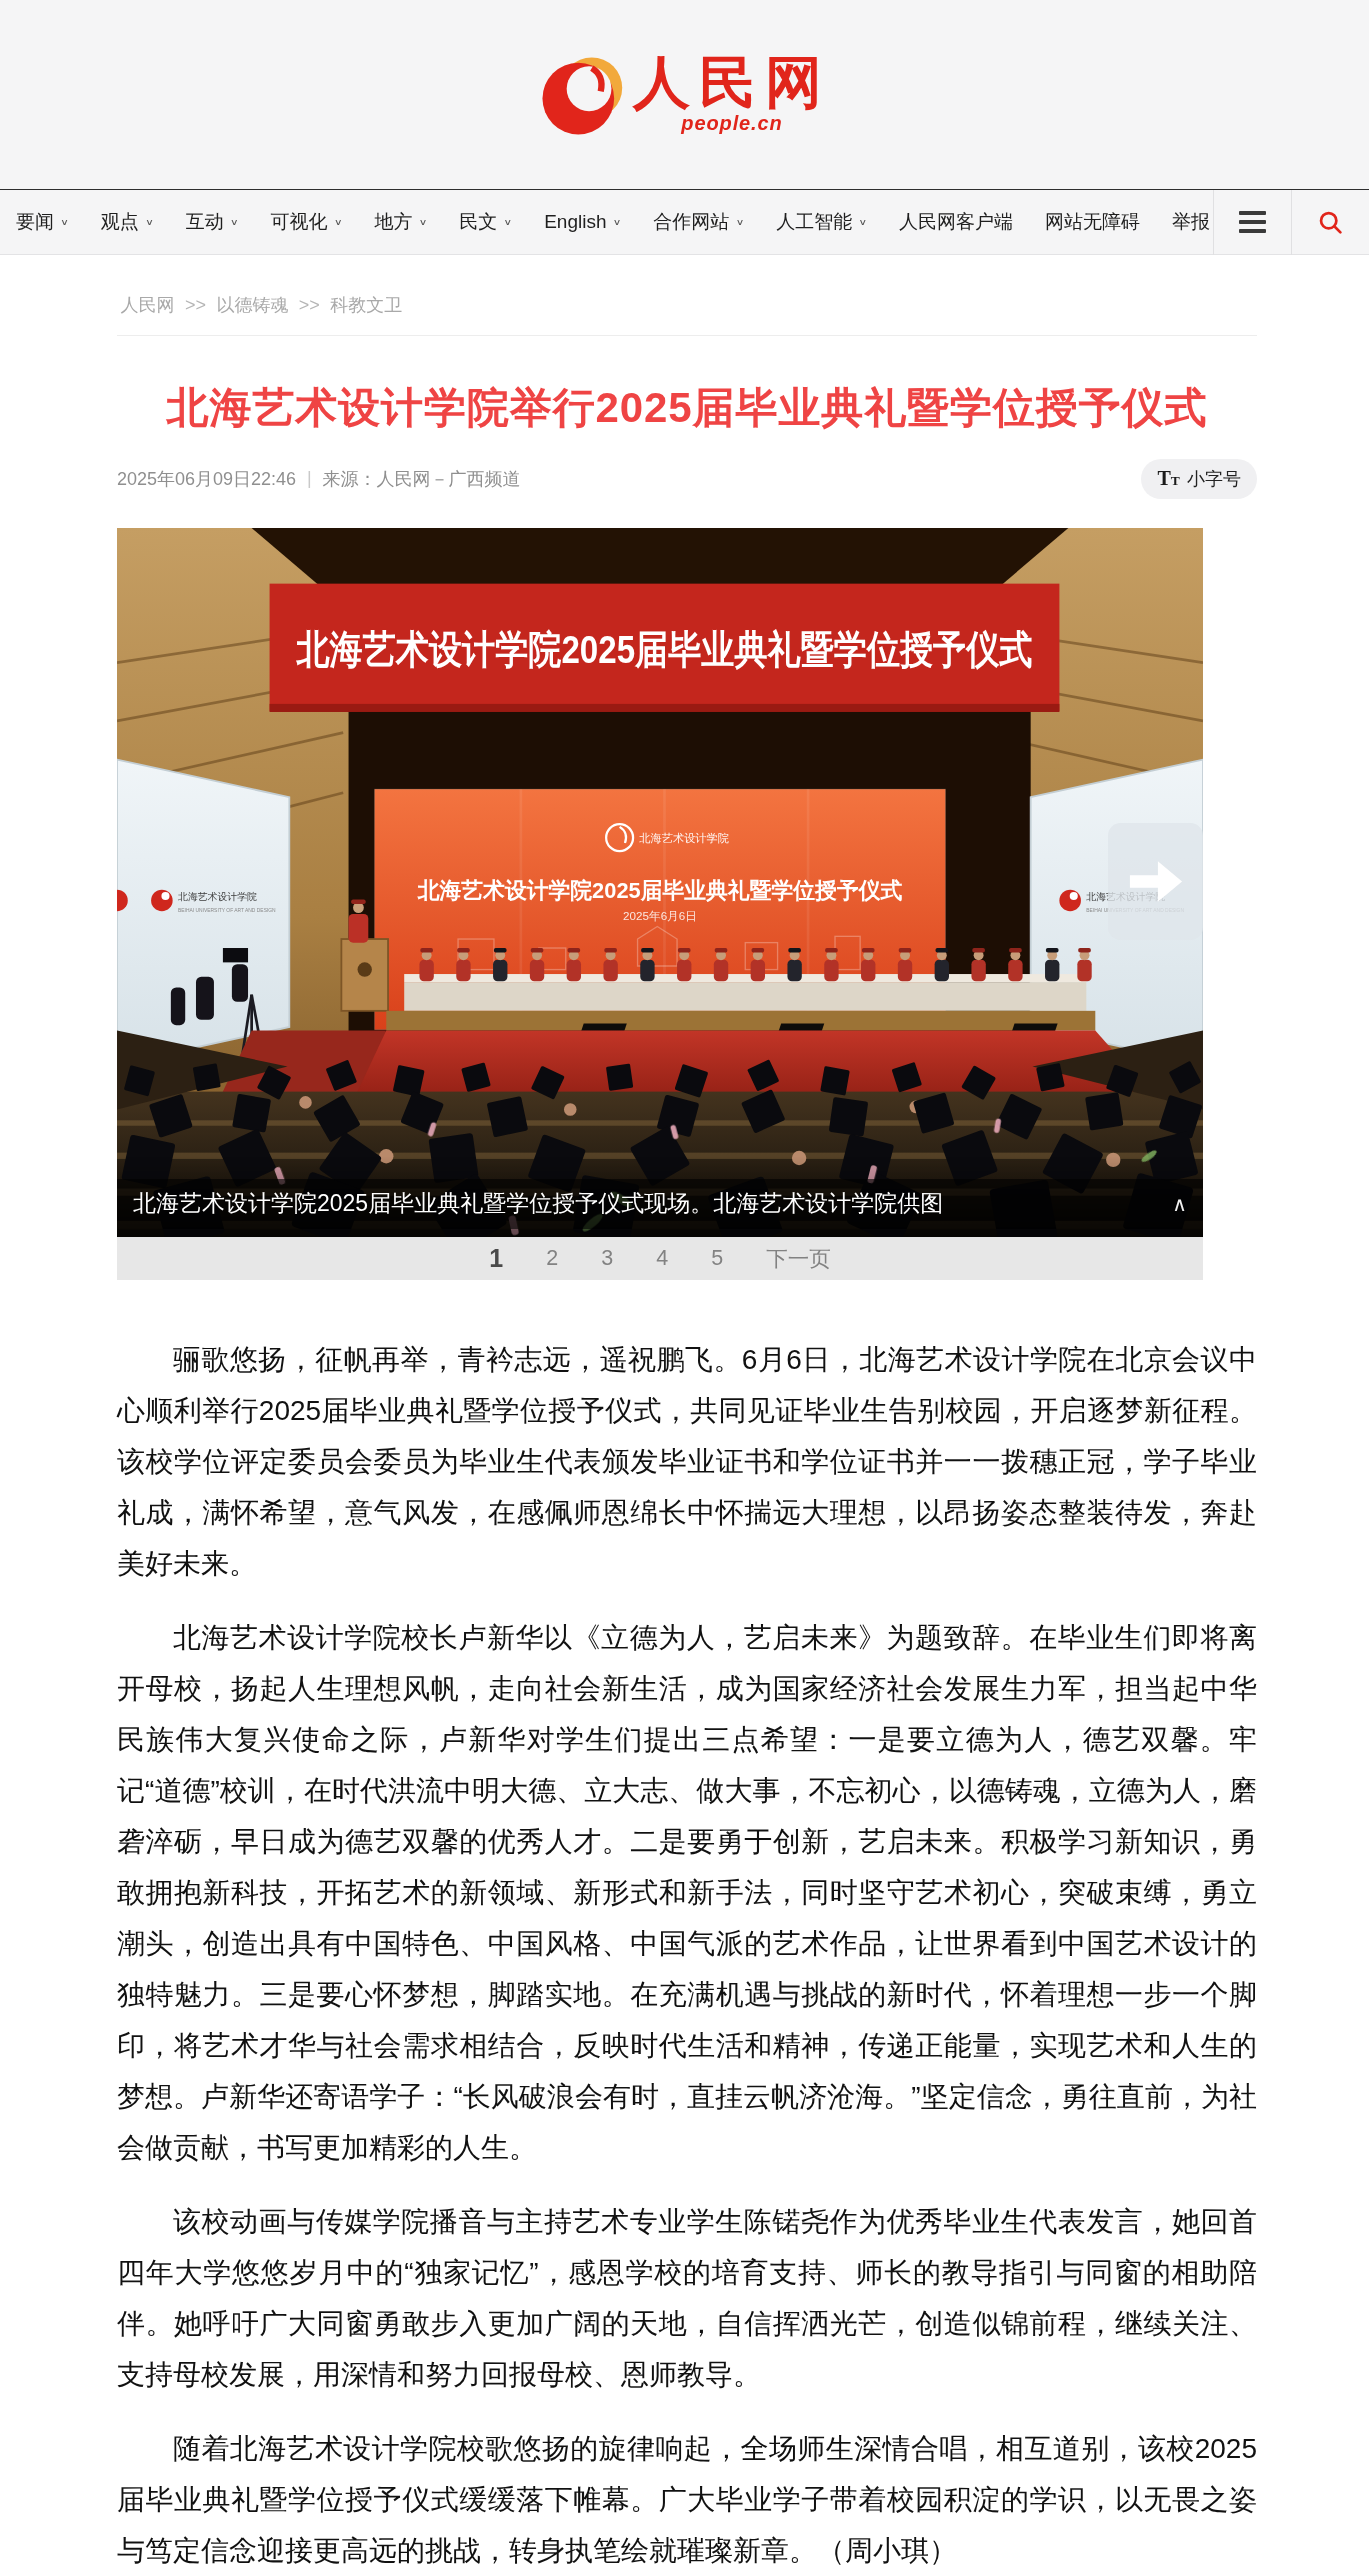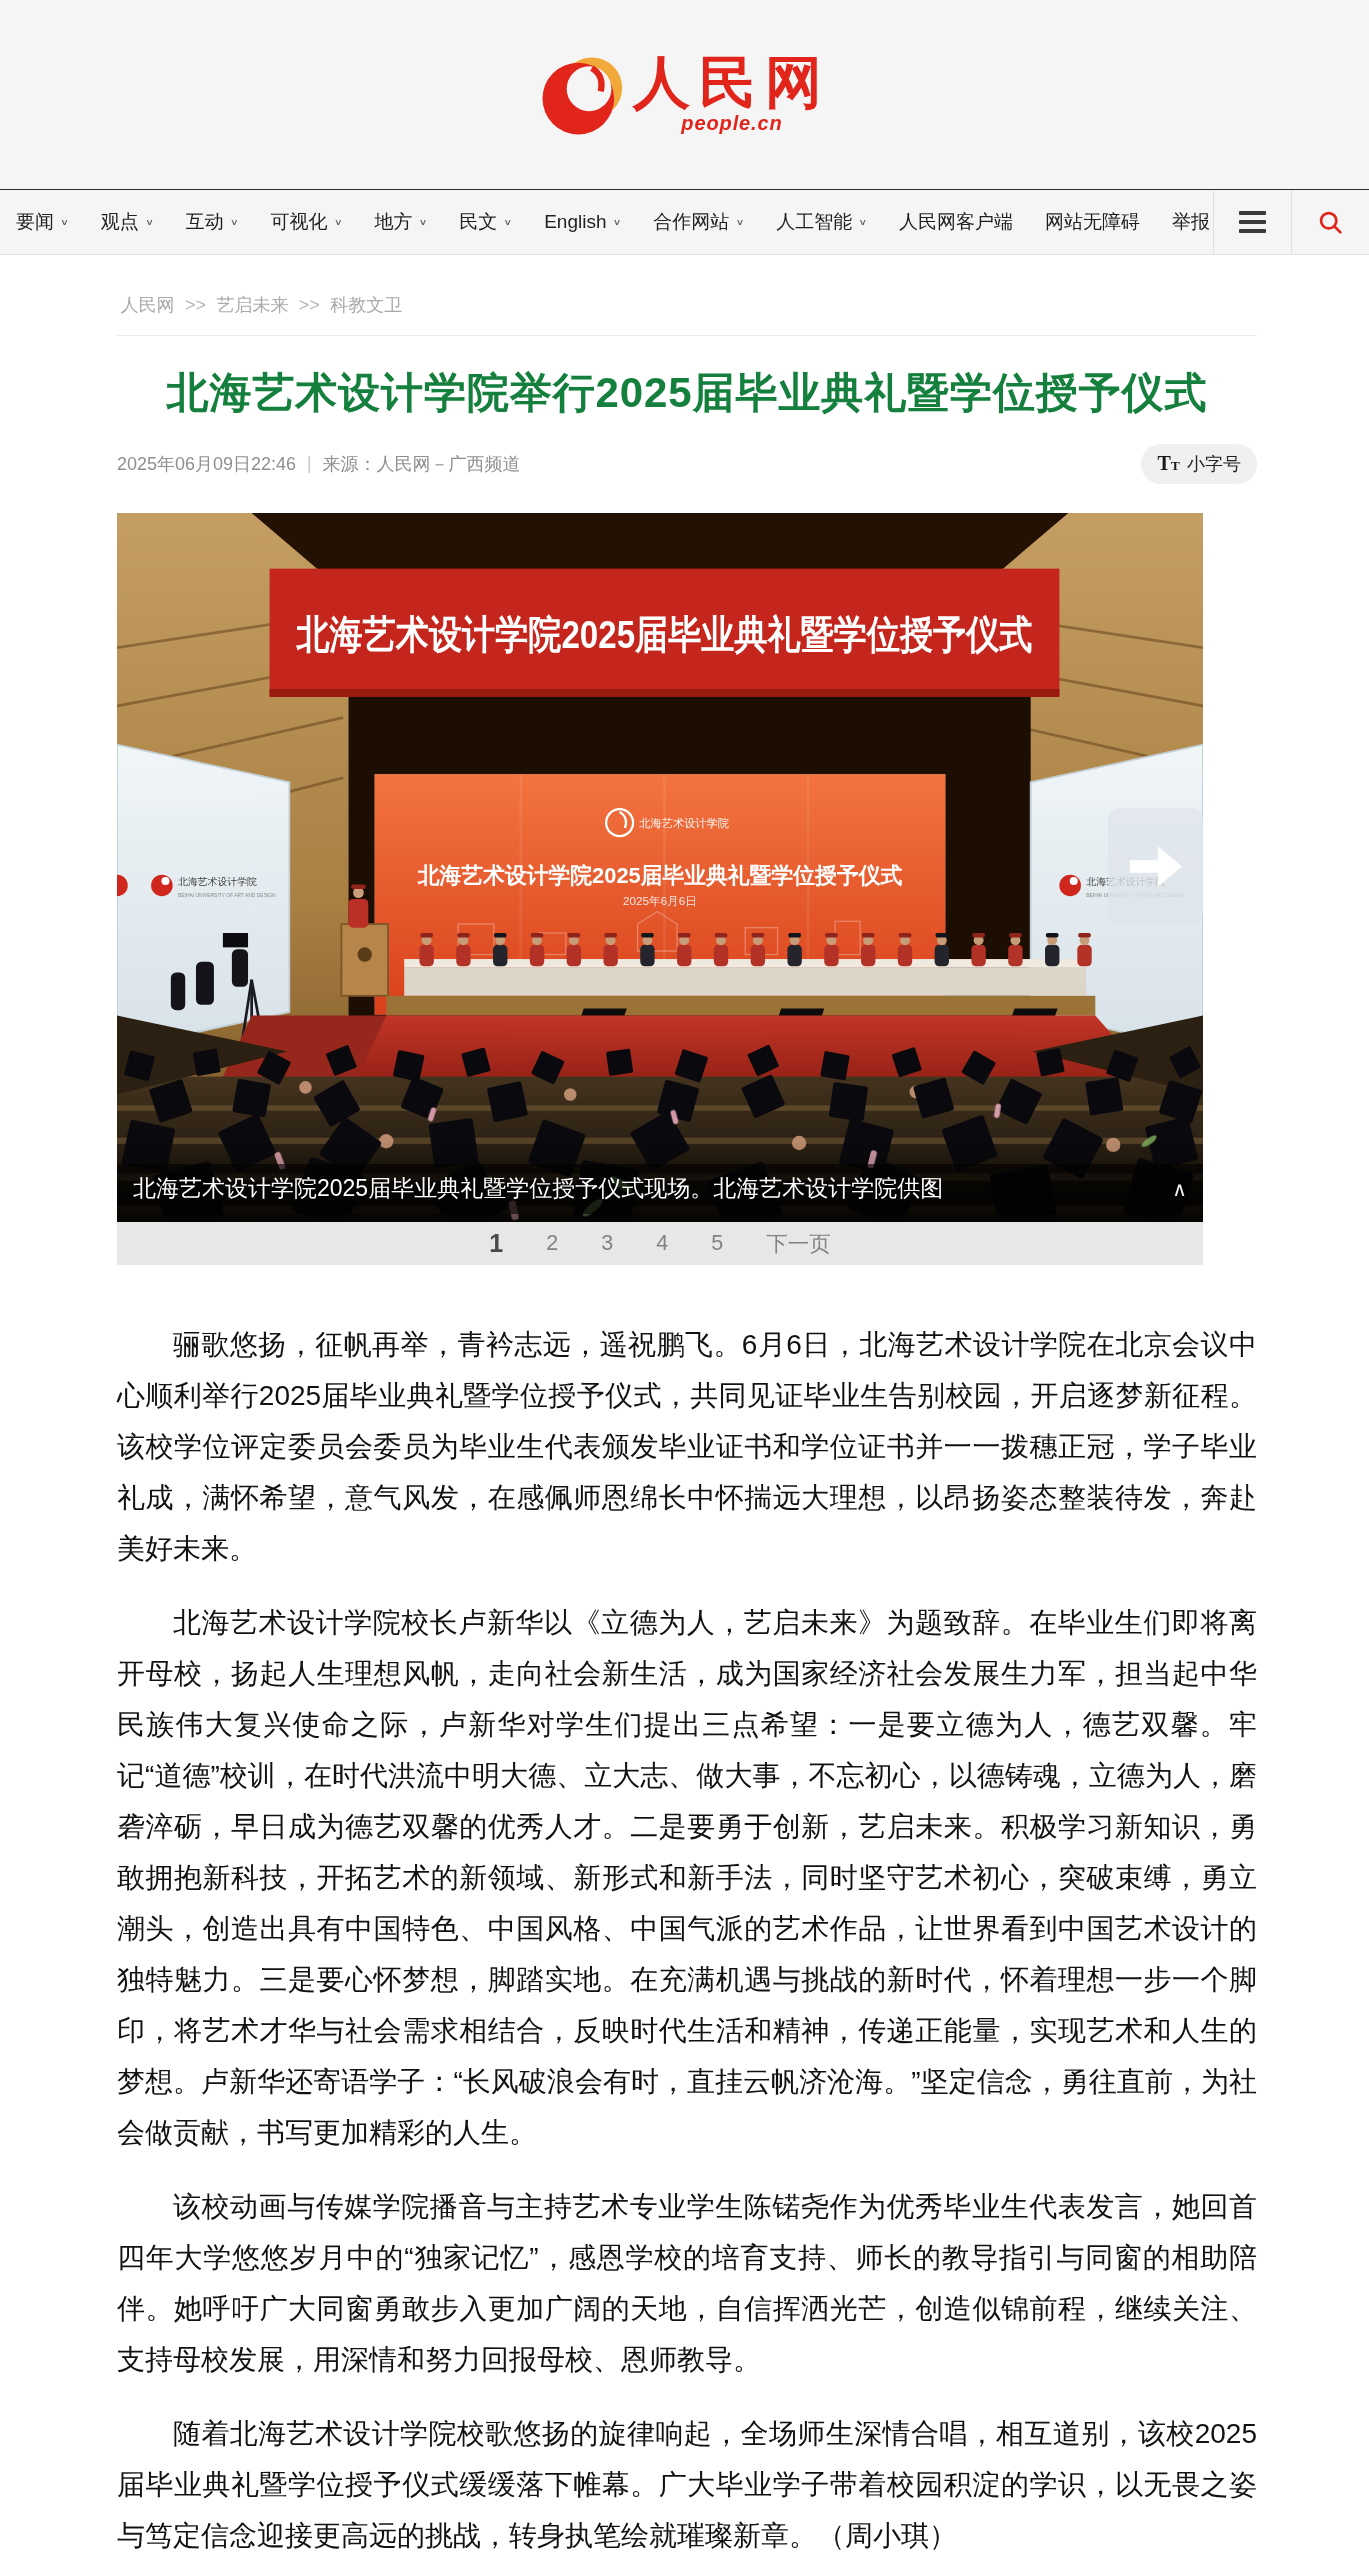--- a/index.html
+++ b/index.html
@@ -26,21 +26,21 @@
   .icon-btn{width:77px;height:65px;display:flex;align-items:center;justify-content:center;}
   .hamburger{display:flex;flex-direction:column;gap:5.4px;}
   .hamburger span{display:block;width:27px;height:3.6px;background:#3a3a3a;border-radius:0.9px;}
 
   
   .container{width:1140px;margin-left:117px;}
   .breadcrumb{padding:38px 3.6px 18px;font-size:18px;color:#a9a9a9;border-bottom:0.9px solid #ededed;}
   .breadcrumb a{color:#a9a9a9;}
   .crumb-sep{margin:0 5.4px;color:#b5b5b5;}
 
-  .article-title{margin:27px 0 0;text-align:center;font-size:42px;font-weight:700;color:#15803d;line-height:59px;letter-spacing:0.9px;}
+  .article-title{margin:42px 0 0;text-align:center;font-size:42px;font-weight:700;color:#ef4444;line-height:59px;letter-spacing:0.9px;}
 
   .meta-row{display:flex;align-items:center;margin-top:21.5px;height:40px;font-size:18px;color:#8f8f8f;}
   .meta-sep{margin:0 10.8px;color:#c9c9c9;}
   .font-size-btn{margin-left:auto;background:#f0f0f2;border-radius:20px;height:40px;padding:0 16px;
     display:flex;align-items:center;gap:7.2px;color:#222;font-size:18px;}
   .tt{font-family:"Liberation Serif","DejaVu Serif",serif;font-weight:700;color:#1a1a1a;line-height:1;}
   .tt-big{font-size:20px;}
   .tt-small{font-size:13.5px;}
 
   
@@ -144,21 +144,21 @@
       </svg>
     </a>
   </div>
 </nav>
 
 <div class="container">
 
   <div class="breadcrumb">
     <a>人民网</a>
     <span class="crumb-sep">&gt;&gt;</span>
-    <a>艺启未来</a>
+    <a>以德铸魂</a>
     <span class="crumb-sep">&gt;&gt;</span>
     <a>科教文卫</a>
   </div>
 
   <h1 class="article-title">北海艺术设计学院举行2025届毕业典礼暨学位授予仪式</h1>
 
   <div class="meta-row">
     <span>2025年06月09日22:46</span>
     <span class="meta-sep">|</span>
     <span>来源：</span>

